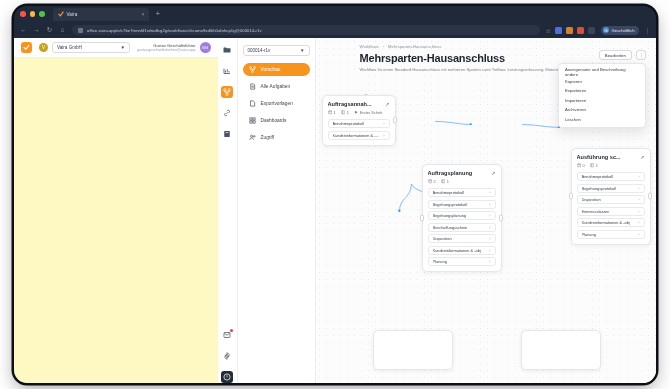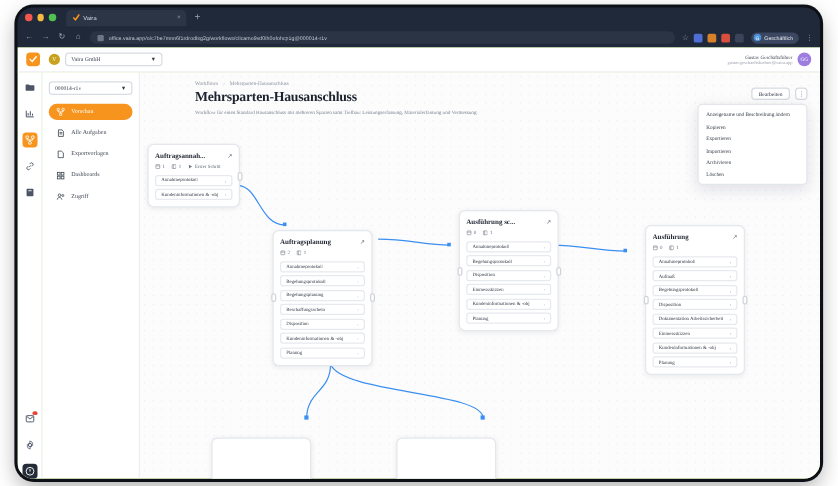--- a/index.html
+++ b/index.html
@@ -44,21 +44,21 @@
   .ext-star { color:#9aa3b4; font-size:6px;}
   .profile-pill { display:flex; align-items:center; gap:2.5px; background:#3b4760;
      border-radius:8px; height:9px; padding:0 4px 0 2px;}
   .profile-av { width:6px; height:6px; border-radius:50%; background:#4a90d9;
      display:flex; align-items:center; justify-content:center; font-size:4px; color:#fff;}
   .profile-nm { font-size:4.2px; color:#e6eaf1; }
   .kebab { color:#97a0b1; font-size:6px; letter-spacing:-.5px; }
 
   
   .viewport { position:absolute; left:0; right:0; top:32px; bottom:0;
-     background:#bef264; display:flex; flex-direction:column;font-family:Liberation Serif, serif;}
+     background:#fef9c3; display:flex; flex-direction:row;}
 
   
   .appbar { height:20px; background:#ffffff; border-bottom:1px solid #eceef1;
      display:flex; align-items:center; padding:0 7px; gap:7px; flex:none;}
   .logo { width:11px; height:11px; border-radius:3px; background:#f7941e;
      display:flex; align-items:center; justify-content:center;}
   .logo svg { width:7px; height:7px;}
   .org { display:flex; align-items:center; gap:4px;}
   .org-av { width:9px; height:9px; border-radius:50%; background:#c8a21c;
      display:flex;align-items:center;justify-content:center;font-size:4.5px;color:#fff;}

